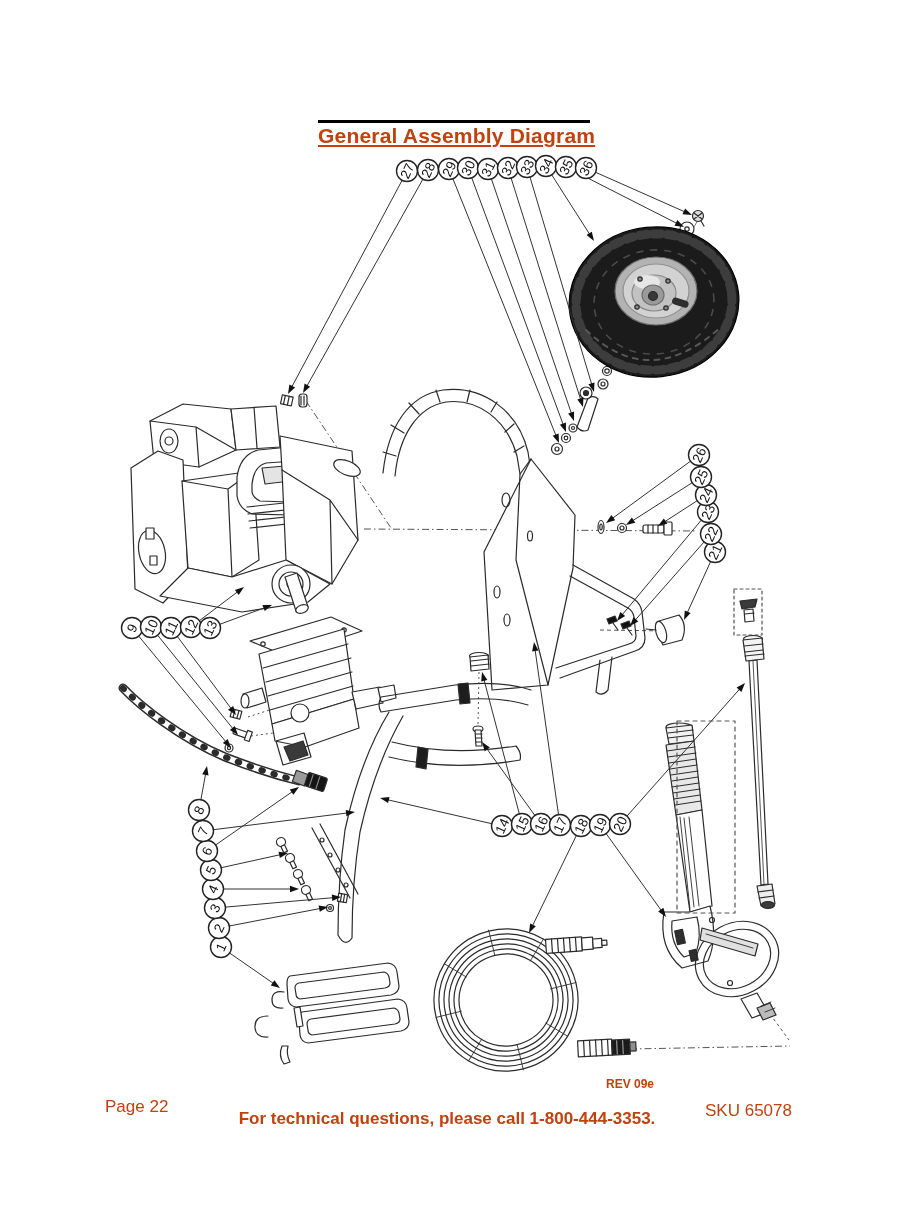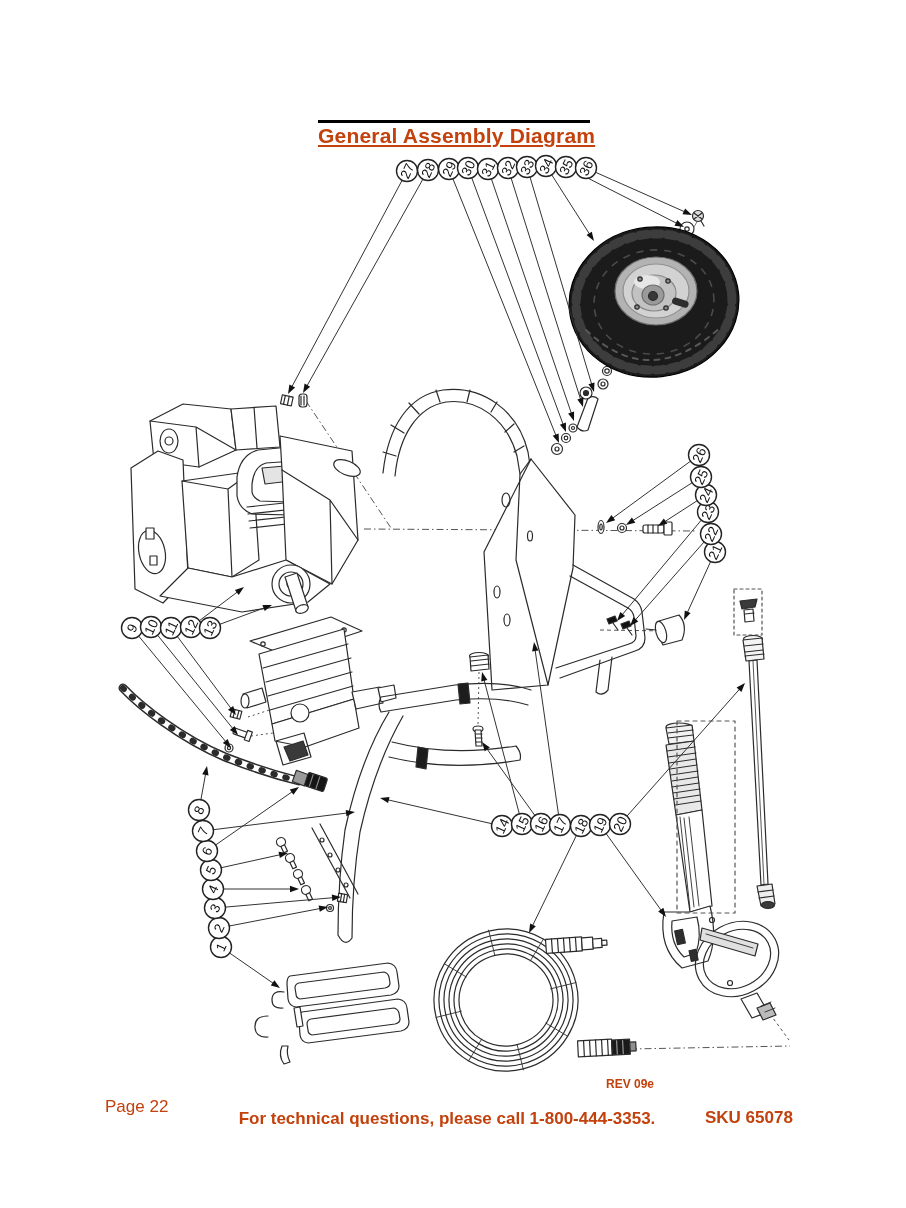--- a/index.html
+++ b/index.html
@@ -18,21 +18,21 @@
     white-space:nowrap;
   }
   #diagram-svg{position:absolute;top:0;left:0;}
   .rev-label{
     position:absolute;top:1077px;left:606px;width:200px;
     text-align:left;font-size:12px;font-weight:bold;
   }
   .footer-row{position:absolute;top:1097px;left:0;width:894px;height:22px;font-size:17px;}
   .footer-page{position:absolute;left:105px;top:0;}
   .footer-support{position:absolute;left:0;right:0;top:12px;text-align:center;font-weight:bold;}
-  .footer-sku{position:absolute;left:705px;top:11px;font-weight:bold;}
+  .footer-sku{position:absolute;left:705px;top:4px;}
 </style>
 </head>
 <body>
 
 <div class="page">
 
   <div class="title-block">
     <span class="title-text">General Assembly Diagram</span>
   </div>
 

